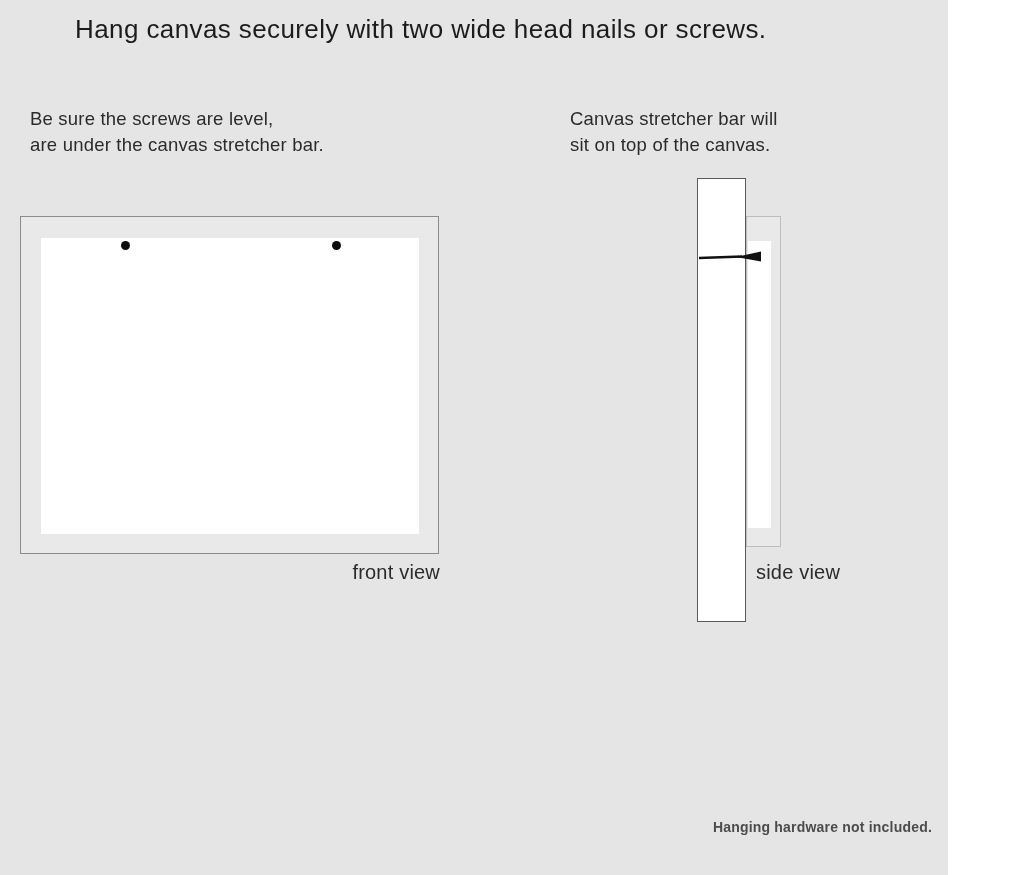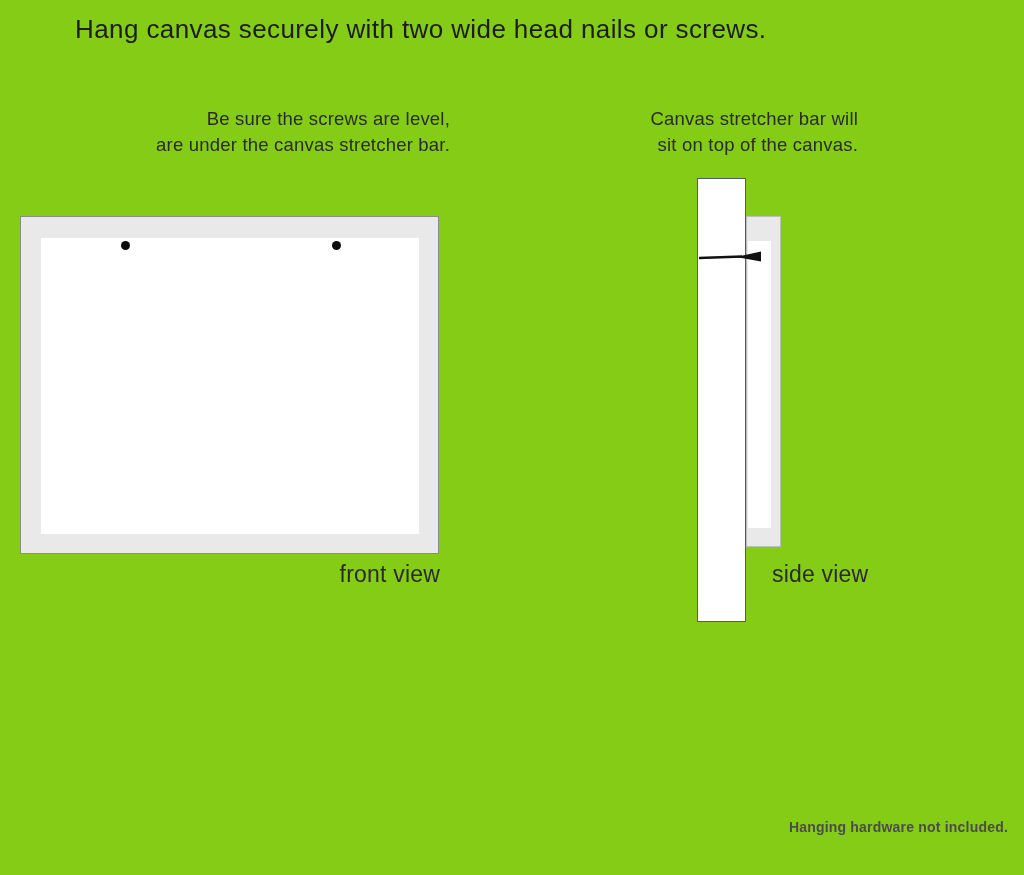--- a/index.html
+++ b/index.html
@@ -2,44 +2,44 @@
 <html><head>
 <meta charset="utf-8">
 <style>
   html, body {
     margin: 0;
     padding: 0;
     background: #ffffff;
   }
   .page {
     position: relative;
-    width: 1024px;
+    width: 948px;
     height: 875px;
-    background: #84cc16;
+    background: #e5e5e5;
     font-family: "Liberation Sans", sans-serif;
     color: #1c1c1c;
     overflow: hidden;
   }
   .title {
     position: absolute;
     left: 75px;
     top: 14px;
     margin: 0;
     font-size: 26px;
     font-weight: 400;
     letter-spacing: 0.4px;
     color: #1c1c1c;
     white-space: nowrap;
   }
   .note {
     position: absolute;
     font-size: 18.5px;
     line-height: 26px;
     color: #2b2b2b;
-    text-align: right;
+    text-align: left;
     letter-spacing: 0.2px;
   }
   .note-front {
     left: 30px;
     top: 106px;
     width: 420px;
   }
   .note-side {
     left: 570px;
     top: 106px;
@@ -68,21 +68,21 @@
     position: absolute;
     width: 9px;
     height: 9px;
     background: #0d0d0d;
     border-radius: 50%;
   }
   .screw-left  { left: 100px; top: 24px; }
   .screw-right { left: 311px; top: 24px; }
   .view-label {
     position: absolute;
-    font-size: 23px;
+    font-size: 20px;
     color: #2b2b2b;
     letter-spacing: 0.2px;
     white-space: nowrap;
   }
   .label-front {
     left: 240px;
     top: 561px;
     width: 200px;
     text-align: right;
   }
@@ -116,21 +116,21 @@
     box-sizing: border-box;
   }
   .nail {
     position: absolute;
     left: 690px;
     top: 240px;
     width: 80px;
     height: 32px;
   }
   .label-side {
-    left: 772px;
+    left: 756px;
     top: 561px;
   }
   
   .footer {
     position: absolute;
     right: 16px;
     top: 818px;
     text-align: center;
     font-size: 14px;
     line-height: 18.5px;

